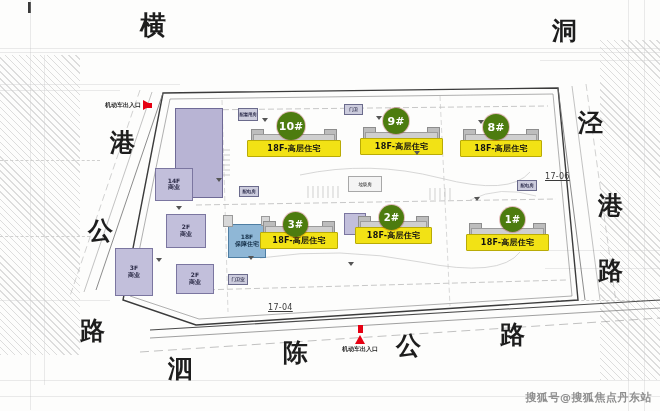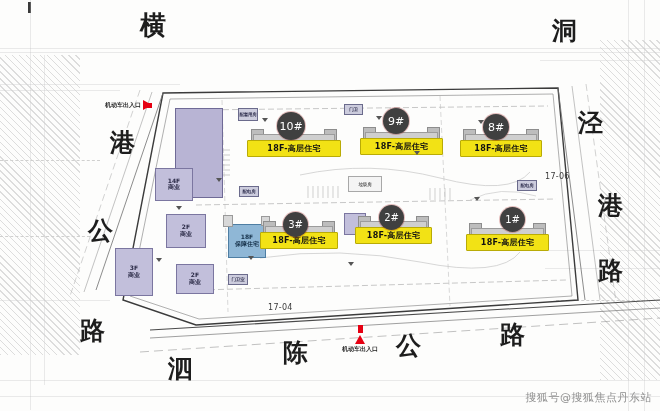--- a/index.html
+++ b/index.html
@@ -137,26 +137,26 @@
     height: 12px;
     background: #bdbdbd;
     border: 1px solid #8d8d8d;
     box-sizing: border-box;
   }
 
   
   .badge {
     position: absolute;
     border-radius: 50%;
-    background: #404040;
+    background: #4d7c0f;
     color: #ffffff;
     display: flex;
     align-items: center;
     justify-content: center;
-    font-weight: 400;
+    font-weight: 700;
     box-shadow: 0 0 0 1px rgba(150,0,0,.25);
   }
 
   
   .note-box {
     position: absolute;
     background: #ccccdd;
     border: 1px solid #6b6b8c;
     box-sizing: border-box;
     display: flex;
@@ -174,20 +174,21 @@
     color: #555555;
   }
 
   
   .parcel-id {
     position: absolute;
     font-size: 8px;
     color: #3a3a3a;
     letter-spacing: .3px;
     white-space: nowrap;
+    text-decoration: underline;
   }
 
   
   .entrance { position: absolute; display: flex; align-items: center; gap: 2px; }
   .entrance-label {
     font-size: 6px;
     font-weight: 700;
     color: #1c1c1c;
     white-space: nowrap;
   }
@@ -231,21 +232,21 @@
 
   
   .watermark {
     position: absolute;
     right: 8px;
     bottom: 6px;
     font-size: 11px;
     color: #8e8e8e;
     letter-spacing: .5px;
     white-space: nowrap;
-    font-weight: 400;
+    font-weight: 700;
   }
   .corner-mark {
     position: absolute;
     left: 28px; top: 2px;
     width: 3px; height: 11px;
     background: #3a3a3a;
   }
 </style>
 </head>
 <body>

